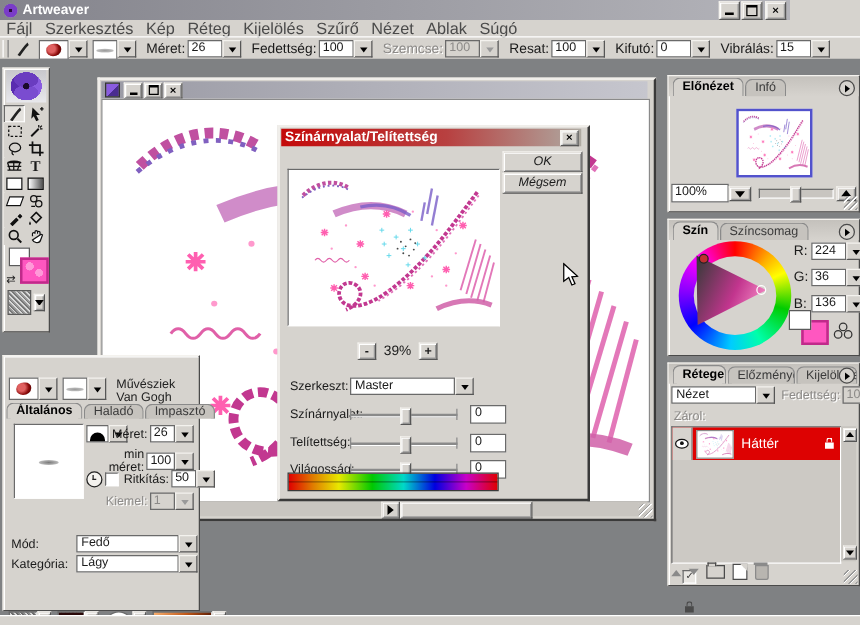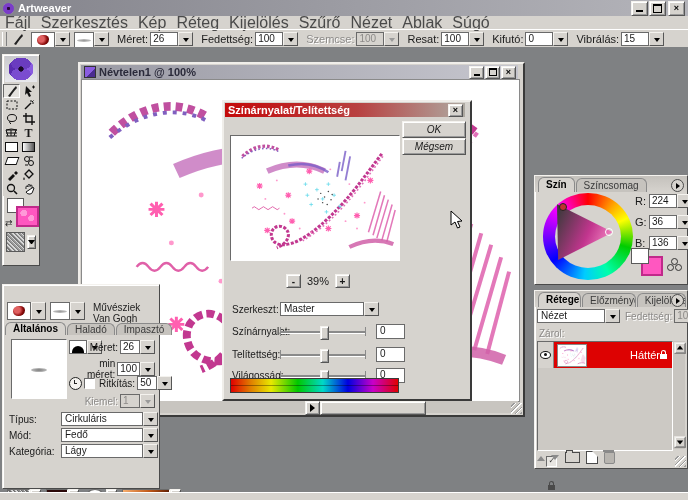--- a/index.html
+++ b/index.html
@@ -2,29 +2,29 @@
 <html><head>
 <meta charset="utf-8">
 <style>
   html,body{margin:0;padding:0;}
   body{font-family:"Liberation Sans", sans-serif; font-size:11px; color:#1a1a1a; width:688px;height:500px;overflow:hidden;}
   #root{position:relative;width:688px;height:500px;background:#d6d3ce;overflow:hidden;}
   .abs{position:absolute;}
   
   .raised{background:#d6d3ce;border:1px solid;border-color:#f4f2ee #565656 #565656 #f4f2ee;box-shadow:inset 1px 1px 0 #fff, inset -1px -1px 0 #9a9a9a;}
   
-  #titlebar{left:0;top:0;width:688px;height:16px;background:linear-gradient(90deg,#84848c,#b4b4ba);display:flex;align-items:center;}
+  #titlebar{left:0;top:0;width:632px;height:16px;background:linear-gradient(90deg,#84848c,#b4b4ba);display:flex;align-items:center;}
   #titlebar .ttl{color:#fff;font-weight:bold;font-size:11px;margin-left:4px;}
   .appicon{width:11px;height:11px;margin-left:3px;border-radius:50%;background:radial-gradient(circle at 50% 50%, #2a0a3a 0 18%, #7a3cc8 19% 70%, #a070e0 71% 100%);}
   .winbtn{width:15px;height:13px;display:flex;align-items:center;justify-content:center;font-size:9px;font-weight:bold;color:#000;}
   .glyph-min{width:7px;height:2px;background:#000;margin-top:6px;}
   .glyph-restore{width:7px;height:6px;border:1px solid #000;border-top-width:2px;background:#d6d3ce;}
   
   #menubar{left:0;top:16px;width:688px;height:13px;display:flex;align-items:center;gap:0;color:#4a4a4a;}
-  .menu-item{padding:0 5px;font-size:16px;line-height:13px;}
+  .menu-item{padding:0 5px;font-size:13px;line-height:13px;}
   
   #toolbar{left:0;top:29px;width:688px;height:18px;border-top:1px solid #fff;border-bottom:1px solid #9a9a9a;display:flex;align-items:center;}
   .tb-grip{width:3px;height:14px;margin:0 4px 0 2px;border-left:1px solid #fff;border-right:1px solid #808080;}
   .tb-label{margin-left:8px;margin-right:2px;color:#1a1a1a;}
   .tb-label.disabled, .disabled-text{color:#8c8a88;text-shadow:1px 1px 0 #fff;}
   .combo{display:inline-flex;height:14px;}
   .combo .val{background:#fff;border:1px solid;border-color:#6a6a6a #6a6a6a #6a6a6a #6a6a6a;font-size:10px;line-height:12px;padding:0 2px;min-width:22px;}
   .combo.disabled .val{background:#d6d3ce;color:#8c8a88;}
   .combo .arr{width:13px;background:#d6d3ce;border:1px solid;border-color:#f4f2ee #565656 #565656 #f4f2ee;display:flex;align-items:center;justify-content:center;}
   .combo .arr::before{content:"";border:3px solid transparent;border-top:4px solid #000;margin-top:4px;}
@@ -94,21 +94,21 @@
   #layerspanel{left:534px;top:290px;width:152px;height:177px;}
   .lp-row1{position:absolute;left:2px;top:18px;width:148px;display:flex;align-items:center;}
   .lock-row{position:absolute;left:4px;top:37px;display:flex;align-items:center;gap:15px;flex-direction:column;}
   .cb{width:9px;height:9px;background:#e8e6e2;border:1px solid;border-color:#6a6a6a #fff #fff #6a6a6a;font-size:8px;line-height:8px;text-align:center;color:#3a3a3a;}
   .mini-ic{font-size:9px;color:#4a4a4a;}
   .lock-ic{width:7px;height:5px;background:#4a4a4a;position:relative;margin-top:3px;}
   .lock-ic::before{content:"";position:absolute;left:1px;top:-4px;width:3px;height:3px;border:1px solid #4a4a4a;border-bottom:none;border-radius:3px 3px 0 0;}
   .lock-ic.white{background:#fff;}
   .lock-ic.white::before{border-color:#fff;}
   .layers-list{position:absolute;left:2px;top:50px;width:134px;height:108px;background:#ccc9c4;border:1px solid;border-color:#6a6a6a #fff #fff #6a6a6a;}
-  .layer-row{position:absolute;left:0;top:0;width:134px;height:26px;background:#dd0202;display:flex;align-items:center;text-align:right;}
+  .layer-row{position:absolute;left:0;top:0;width:134px;height:26px;background:#dd0202;display:flex;align-items:center;}
   .eye-cell{width:15px;height:26px;background:#d6d3ce;border-right:1px solid #8a8a8a;display:flex;align-items:center;justify-content:center;}
   .eye{width:9px;height:6px;border:1px solid #111;border-radius:50%;position:relative;background:#fff;}
   .eye::after{content:"";position:absolute;left:2.5px;top:1px;width:3px;height:3px;border-radius:50%;background:#111;}
   .layer-thumb{width:28px;height:21px;background:#fff;border:1px solid #8a8a8a;margin-left:3px;}
   .layer-thumb svg{width:100%;height:100%;}
   .layer-name{color:#fff;margin-left:6px;flex:1;}
   .vscroll{position:absolute;right:2px;top:50px;width:12px;height:108px;background:#c8c5c0;}
   .vscroll .sb{width:12px;height:12px;}
   .lp-bottombar{position:absolute;left:2px;top:160px;display:flex;align-items:center;gap:6px;}
   .tri-up-sm{border:4px solid transparent;border-bottom:5px solid #8a8a8a;margin-bottom:2px;}
@@ -429,21 +429,20 @@
     </div>
     <div style="display:flex;align-items:center;padding:2px 3px;gap:2px">
       <div class="pattern-chip"></div>
       <div class="mini-arr raised"></div>
     </div>
   </div>
 
   <div id="docwin" class="abs">
     <div class="doc-titlebar">
       <div class="doc-icon"></div>
-      <div class="doc-title">Névtelen1 @ 100%</div>
       <div class="winbtn raised" style="width:13px;height:11px;margin-right:1px">
           <div class="glyph-min" style="width:6px;margin-top:5px"></div>
         </div>
       <div class="winbtn raised" style="width:13px;height:11px;margin-right:1px">
           <div style="width:6px;height:5px;border:1px solid #000;border-top-width:2px"></div>
         </div>
       <div class="winbtn raised" style="width:13px;height:11px;margin-right:2px">
           <span style="font-size:9px">×</span>
         </div>
     </div>
@@ -510,20 +509,39 @@
       <span class="slider-track">
           <i style="left:0"></i>
           <i style="right:0"></i>
           <span class="knob raised"></span>
         </span>
       <span class="val-box" style="margin-left:10px">0</span>
     </div>
     <div class="rainbow"></div>
   </div>
 
+  <div id="previewpanel" class="abs panel">
+    <div class="tabstrip">
+      <div class="tab active">Előnézet</div>
+      <div class="tab">Infó</div>
+      <div class="panel-menu-btn"></div>
+    </div>
+    <div class="preview-thumb">
+      <svg viewBox="0 0 440 335" preserveAspectRatio="none">
+          <use href="#artwork"></use>
+        </svg>
+    </div>
+    <div class="zoom-box">100%</div>
+    <div class="small-btn raised tri-down abs" style="left:48px;top:88px;width:16px;height:10px"></div>
+    <div class="hslider">
+        <span class="knob raised"></span>
+      </div>
+    <div class="small-btn raised tri-up abs" style="left:134px;top:88px;width:14px;height:10px"></div>
+    <div class="grip"></div>
+  </div>
 
   <div id="colorpanel" class="abs panel">
     <div class="tabstrip">
       <div class="tab active">Szín</div>
       <div class="tab">Színcsomag</div>
       <div class="panel-menu-btn"></div>
     </div>
     <div class="wheel"></div>
     <div class="hsv-tri"></div>
     <div class="marker" style="left:24px;top:27px;border-color:#222;background:#c03030"></div>
@@ -668,29 +686,20 @@
           <span class="arr"></span>
         </span>
     </div>
     <div class="bp-row" style="left:84px;top:109px;width:68px;justify-content:flex-end">
       <span class="bp-lbl disabled-text">Kiemel:</span>
       <span class="combo disabled" style="margin-left:2px">
           <span class="val" style="min-width:14px">1</span>
           <span class="arr"></span>
         </span>
     </div>
-    <div class="bp-row" style="left:6px;top:127px">
-      <span style="width:52px;font-size:10px">Típus:</span>
-      <span class="combo-wide">
-          <span class="val" style="width:74px">Cirkuláris</span>
-          <span class="combo">
-            <span class="arr"></span>
-          </span>
-        </span>
-    </div>
     <div class="bp-row" style="left:6px;top:159px">
       <span style="width:52px;font-size:10px">Kategória:</span>
       <span class="combo-wide">
           <span class="val" style="width:74px">Lágy</span>
           <span class="combo">
             <span class="arr"></span>
           </span>
         </span>
     </div>
     <div class="bp-row" style="left:6px;top:143px">

